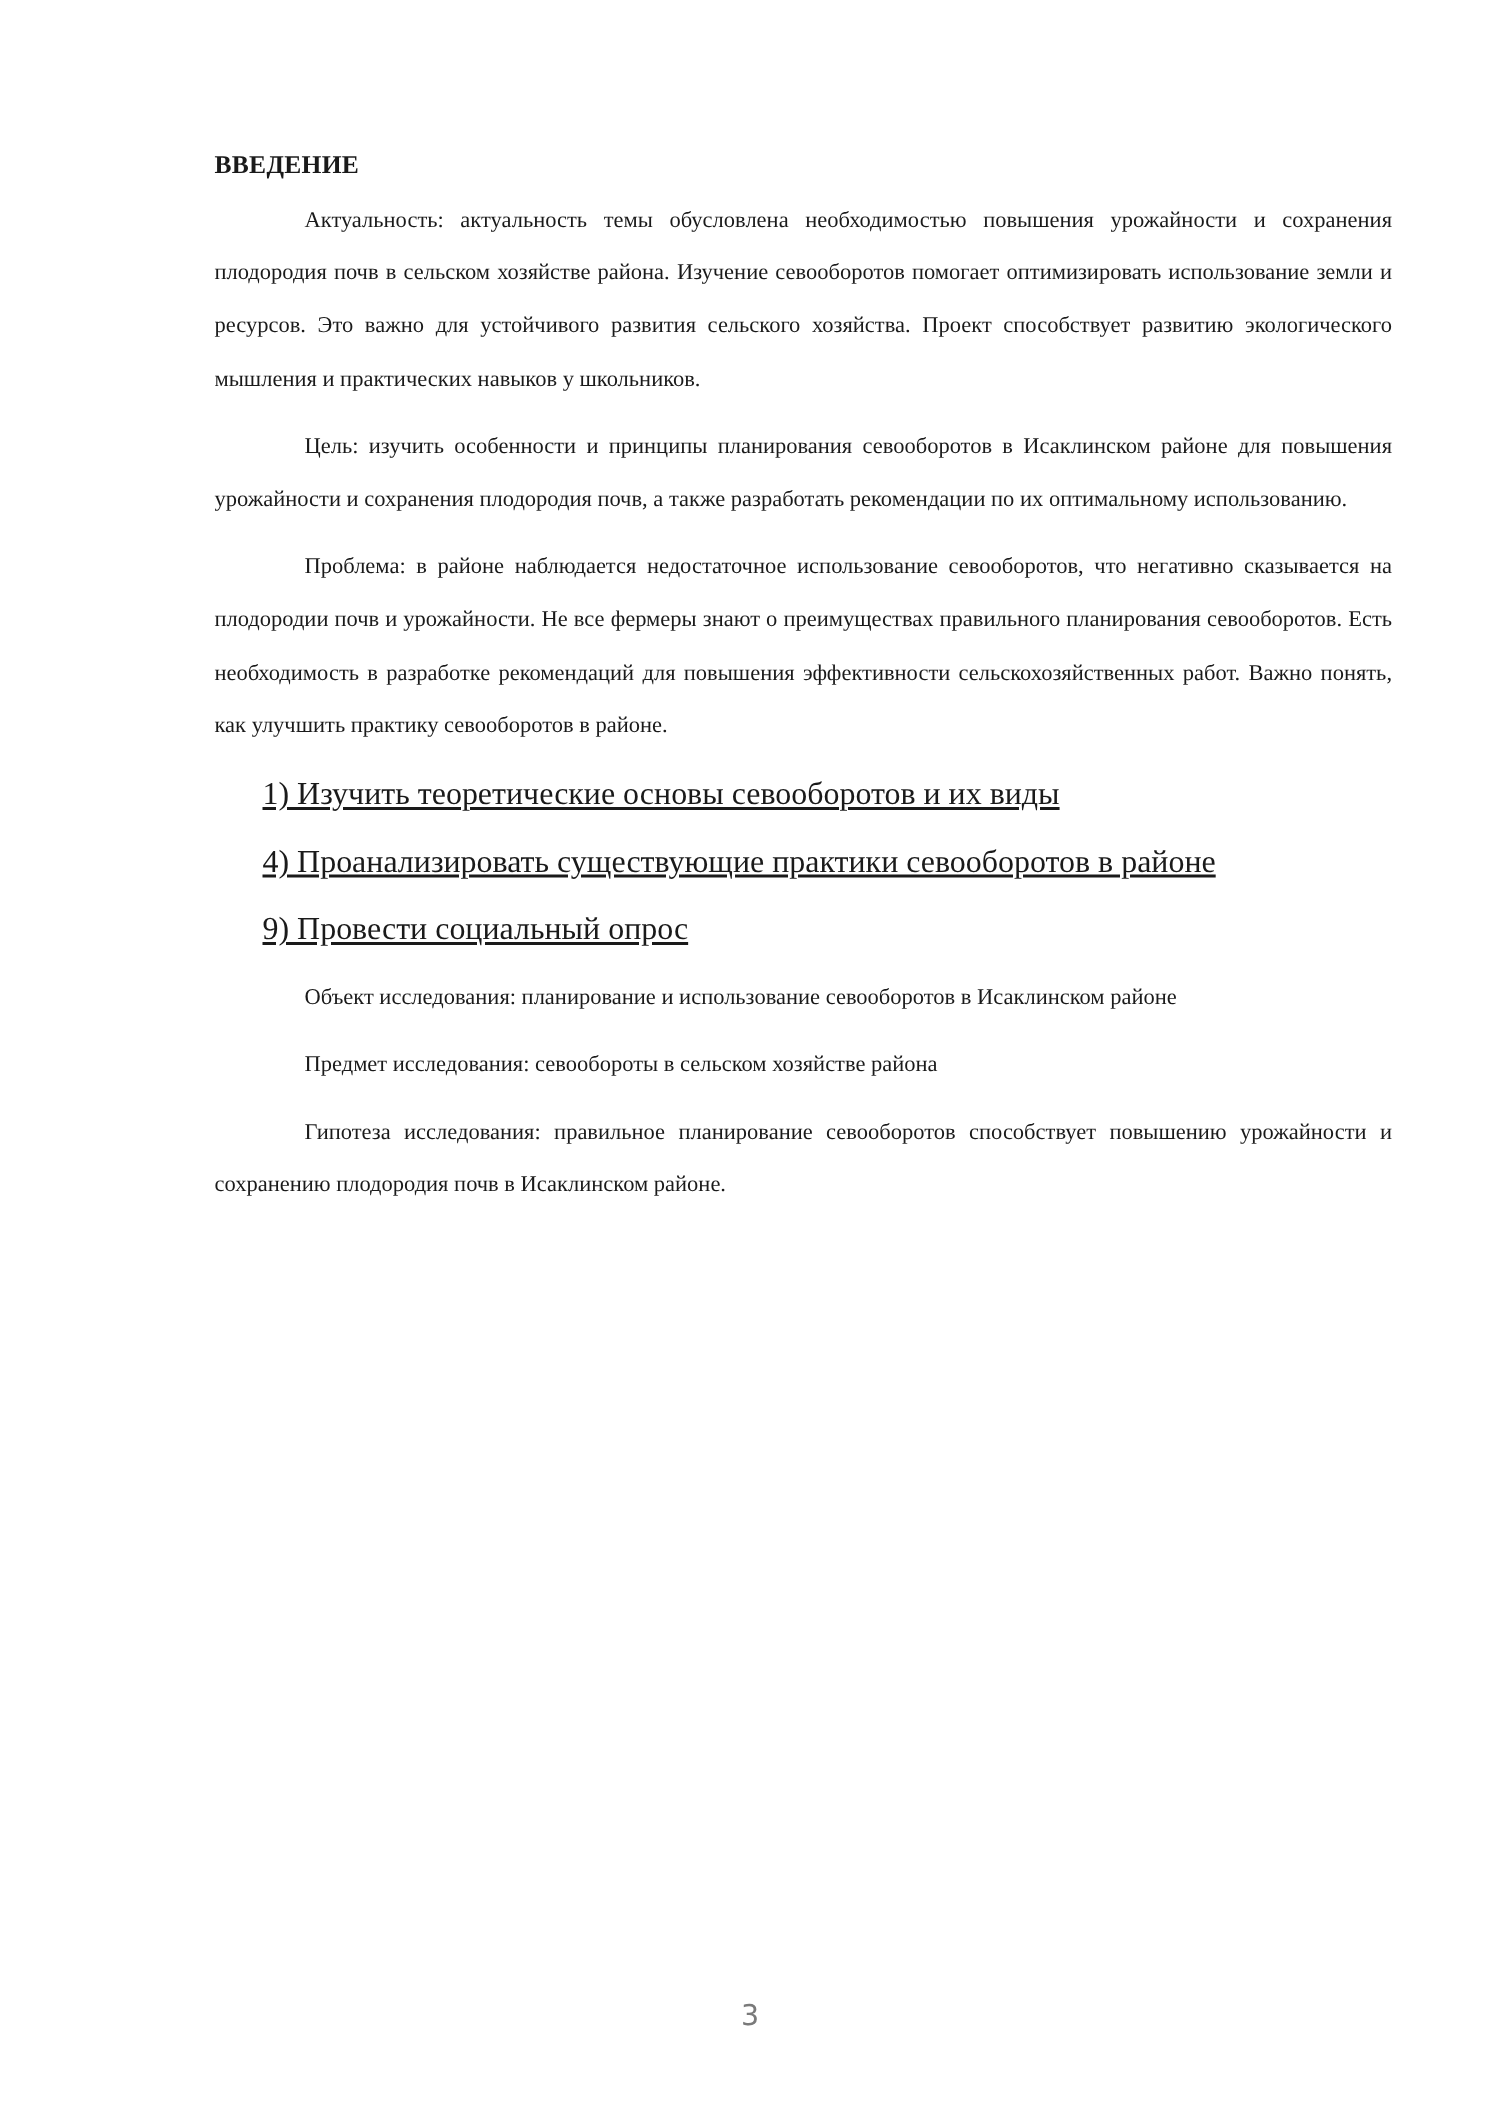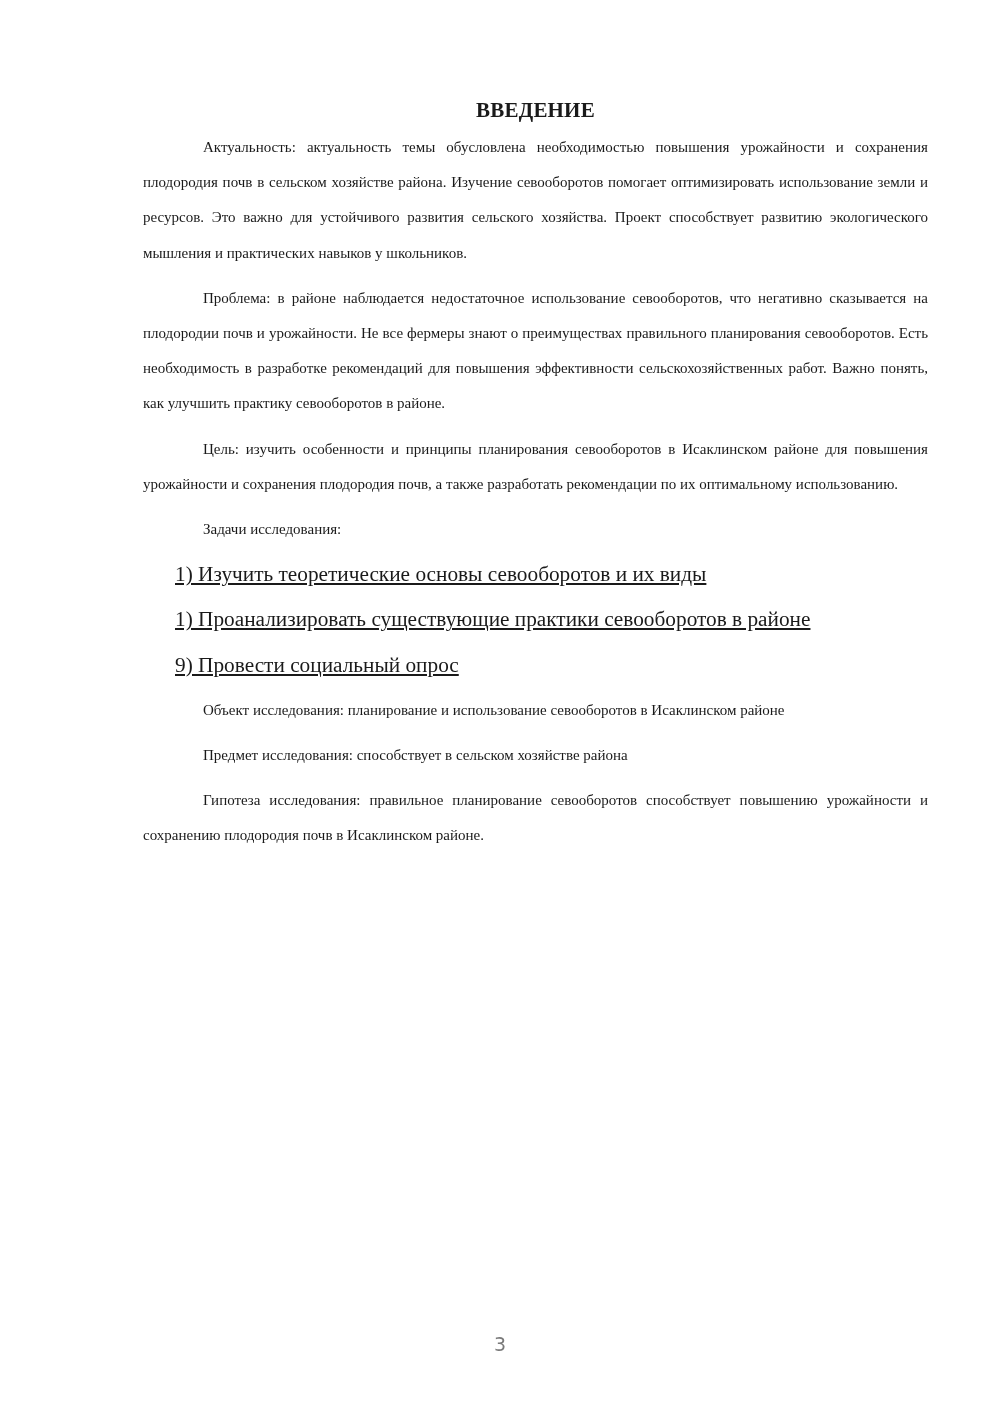--- a/index.html
+++ b/index.html
@@ -15,23 +15,23 @@
       font-family: "Liberation Serif", "DejaVu Serif", serif;
       color: #1a1a1a;
     }
     .page {
       position: absolute;
       left: 143px;
       top: 92px;
       width: 785px;
     }
     .title {
-      text-align: center;
+      text-align: left;
       font-weight: bold;
-      font-size: 21px;
+      font-size: 17px;
       line-height: 36px;
       margin: 0 0 2px 0;
       padding-left: 0;
       letter-spacing: 0.2px;
     }
     .para {
       font-size: 15px;
       line-height: 35.2px;
       text-align: justify;
       text-indent: 60px;
@@ -56,28 +56,27 @@
       color: #7a7a7a;
     }
   </style>
 </head>
 <body>
 
 <div class="page">
   <h1 class="title">ВВЕДЕНИЕ</h1>
 
   <p class="para">Актуальность: актуальность темы обусловлена необходимостью повышения урожайности и сохранения плодородия почв в сельском хозяйстве района. Изучение севооборотов помогает оптимизировать использование земли и ресурсов. Это важно для устойчивого развития сельского хозяйства. Проект способствует развитию экологического мышления и практических навыков у школьников.</p>
+  <p class="para">Цель: изучить особенности и принципы планирования севооборотов в Исаклинском районе для повышения урожайности и сохранения плодородия почв, а также разработать рекомендации по их оптимальному использованию.</p>
   <p class="para">Проблема: в районе наблюдается недостаточное использование севооборотов, что негативно сказывается на плодородии почв и урожайности. Не все фермеры знают о преимуществах правильного планирования севооборотов. Есть необходимость в разработке рекомендаций для повышения эффективности сельскохозяйственных работ. Важно понять, как улучшить практику севооборотов в районе.</p>
-  <p class="para">Цель: изучить особенности и принципы планирования севооборотов в Исаклинском районе для повышения урожайности и сохранения плодородия почв, а также разработать рекомендации по их оптимальному использованию.</p>
-  <p class="para">Задачи исследования:</p>
 
   <div>
     <p class="task">1) Изучить теоретические основы севооборотов и их виды</p>
-    <p class="task">1) Проанализировать существующие практики севооборотов в районе</p>
+    <p class="task">4) Проанализировать существующие практики севооборотов в районе</p>
     <p class="task">9) Провести социальный опрос</p>
   </div>
 
   <p class="para">Объект исследования: планирование и использование севооборотов в Исаклинском районе</p>
-  <p class="para">Предмет исследования: способствует в сельском хозяйстве района</p>
+  <p class="para">Предмет исследования: севообороты в сельском хозяйстве района</p>
   <p class="para">Гипотеза исследования: правильное планирование севооборотов способствует повышению урожайности и сохранению плодородия почв в Исаклинском районе.</p>
 </div>
 
 <div class="page-number">3</div>
 
 </body></html>

